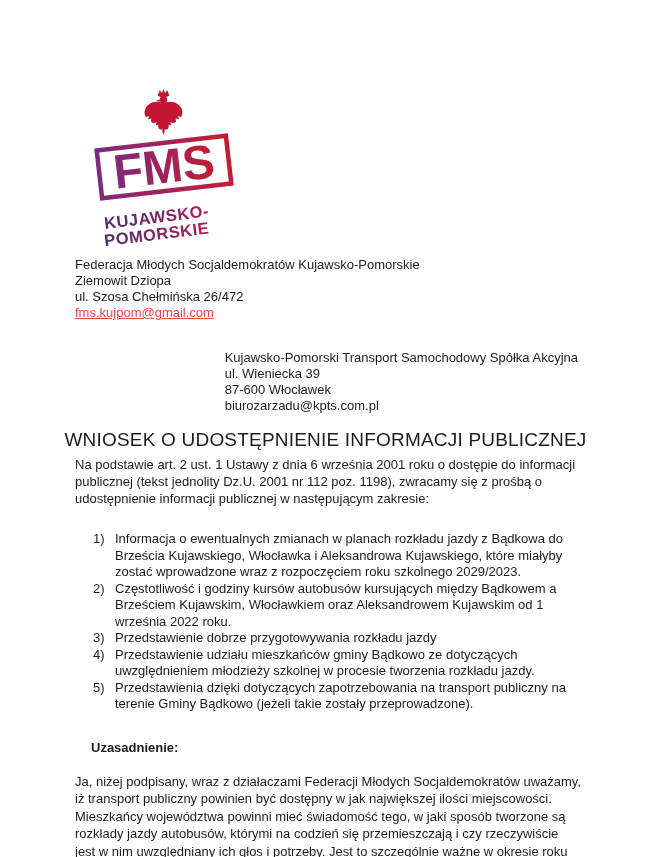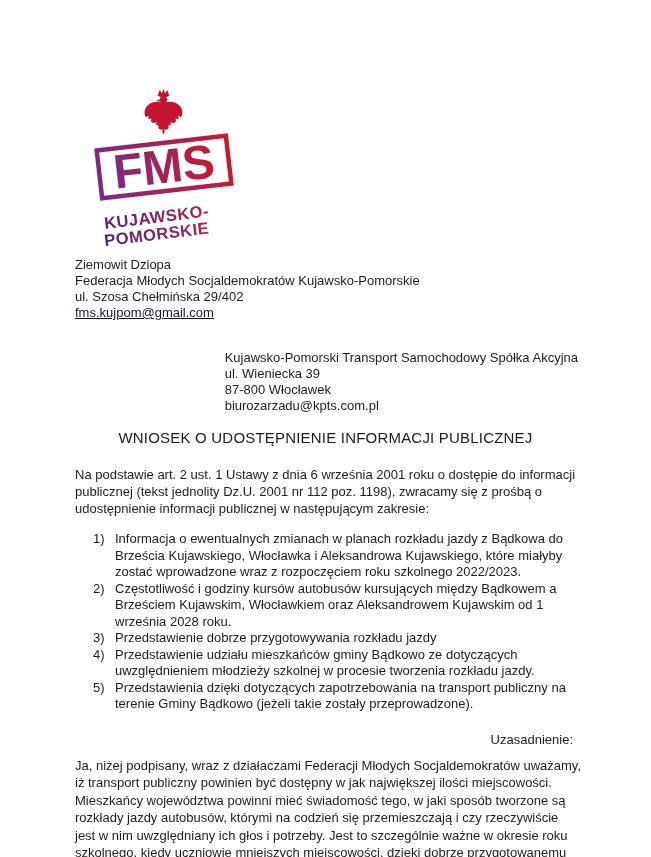--- a/index.html
+++ b/index.html
@@ -11,52 +11,52 @@
   }
   .page { position: relative; width: 651px; height: 857px; background: #fff; }
 
   .logo { position: absolute; left: 88px; top: 86px; width: 150px; height: 162px; }
   .logo svg text { font-family: "Liberation Sans", sans-serif; }
 
   .sender {
     position: absolute; left: 75px; top: 257px;
     font-size: 13px; line-height: 16px; white-space: nowrap;
   }
-  .sender a { color: #0f172a; text-decoration: underline; }
+  .sender a { color: #ef4444; text-decoration: underline; }
 
   .recipient {
     position: absolute; right: 73px; top: 350px;
     font-size: 13px; line-height: 16px; text-align: left; white-space: nowrap;
   }
 
   .doc-title {
     position: absolute; left: 0; top: 429px; width: 651px;
-    text-align: center; font-size: 15px; font-weight: 400;
+    text-align: center; font-size: 19px; font-weight: 400;
     letter-spacing: 0.2px; margin: 0;
   }
 
   .intro {
-    position: absolute; left: 75px; top: 466px; width: 508px;
+    position: absolute; left: 75px; top: 456px; width: 508px;
     font-size: 13px; line-height: 17px; margin: 0;
   }
 
   .requests {
     position: absolute; left: 75px; top: 531px; width: 496px;
     font-size: 13px; line-height: 16.5px;
     margin: 0; padding: 0; list-style: none;
   }
   .requests li { display: flex; }
   .requests .num { width: 22px; margin-left: 18px; flex-shrink: 0; }
   .requests .txt { flex: 1; }
 
   .justification {
     position: absolute; left: 75px; top: 723px; width: 506px;
     font-size: 13px; line-height: 17.5px;
   }
-  .justification .heading { font-weight: 400; margin: 8px; text-align: right; }
+  .justification .heading { font-weight: 700; margin: 16px; }
   .justification p { margin: 0; }
 </style>
 </head>
 <body>
 
 <div class="page">
 
   <div class="logo">
     <svg width="150" height="162" viewBox="0 0 150 162">
       <defs>
@@ -83,45 +83,45 @@
       </g>
 
       <g transform="rotate(-7 75 140)" font-size="16.5" font-weight="bold" fill="url(#lgRegion)" letter-spacing="0.5">
         <text x="17" y="136">KUJAWSKO-</text>
         <text x="15" y="153">POMORSKIE</text>
       </g>
     </svg>
   </div>
 
   <div class="sender">
+    <div>Federacja Młodych Socjaldemokratów Kujawsko-Pomorskie</div>
     <div>Ziemowit Dziopa</div>
-    <div>Federacja Młodych Socjaldemokratów Kujawsko-Pomorskie</div>
-    <div>ul. Szosa Chełmińska 29/402</div>
+    <div>ul. Szosa Chełmińska 26/472</div>
     <div><a href="#">fms.kujpom@gmail.com</a></div>
   </div>
 
   <div class="recipient">
     <div>Kujawsko-Pomorski Transport Samochodowy Spółka Akcyjna</div>
     <div>ul. Wieniecka 39</div>
-    <div>87-800 Włocławek</div>
+    <div>87-600 Włocławek</div>
     <div>biurozarzadu@kpts.com.pl</div>
   </div>
 
   <h1 class="doc-title">WNIOSEK O UDOSTĘPNIENIE INFORMACJI PUBLICZNEJ</h1>
 
   <p class="intro">Na podstawie art. 2 ust. 1 Ustawy z dnia 6 września 2001 roku o dostępie do informacji publicznej (tekst jednolity Dz.U. 2001 nr 112 poz. 1198), zwracamy się z prośbą o udostępnienie informacji publicznej w następującym zakresie:</p>
 
   <ol class="requests">
     <li>
       <span class="num">1)</span>
-      <span class="txt">Informacja o ewentualnych zmianach w planach rozkładu jazdy z Bądkowa do Brześcia Kujawskiego, Włocławka i Aleksandrowa Kujawskiego, które miałyby zostać wprowadzone wraz z rozpoczęciem roku szkolnego 2022/2023.</span>
+      <span class="txt">Informacja o ewentualnych zmianach w planach rozkładu jazdy z Bądkowa do Brześcia Kujawskiego, Włocławka i Aleksandrowa Kujawskiego, które miałyby zostać wprowadzone wraz z rozpoczęciem roku szkolnego 2029/2023.</span>
     </li>
     <li>
       <span class="num">2)</span>
-      <span class="txt">Częstotliwość i godziny kursów autobusów kursujących między Bądkowem a Brześciem Kujawskim, Włocławkiem oraz Aleksandrowem Kujawskim od 1 września 2028 roku.</span>
+      <span class="txt">Częstotliwość i godziny kursów autobusów kursujących między Bądkowem a Brześciem Kujawskim, Włocławkiem oraz Aleksandrowem Kujawskim od 1 września 2022 roku.</span>
     </li>
     <li>
       <span class="num">3)</span>
       <span class="txt">Przedstawienie dobrze przygotowywania rozkładu jazdy</span>
     </li>
     <li>
       <span class="num">4)</span>
       <span class="txt">Przedstawienie udziału mieszkańców gminy Bądkowo ze dotyczących uwzględnieniem młodzieży szkolnej w procesie tworzenia rozkładu jazdy.</span>
     </li>
     <li>

